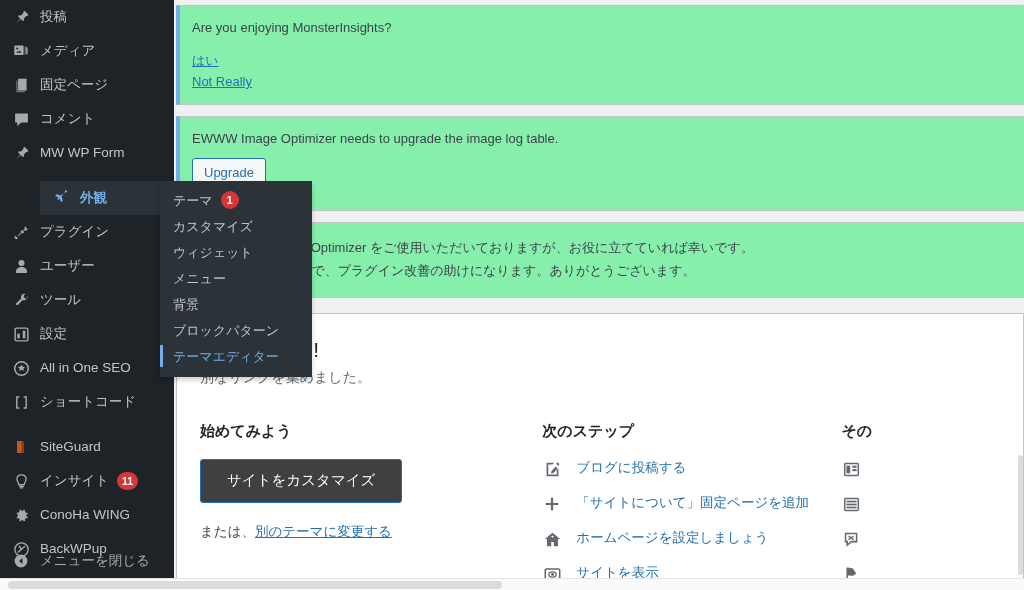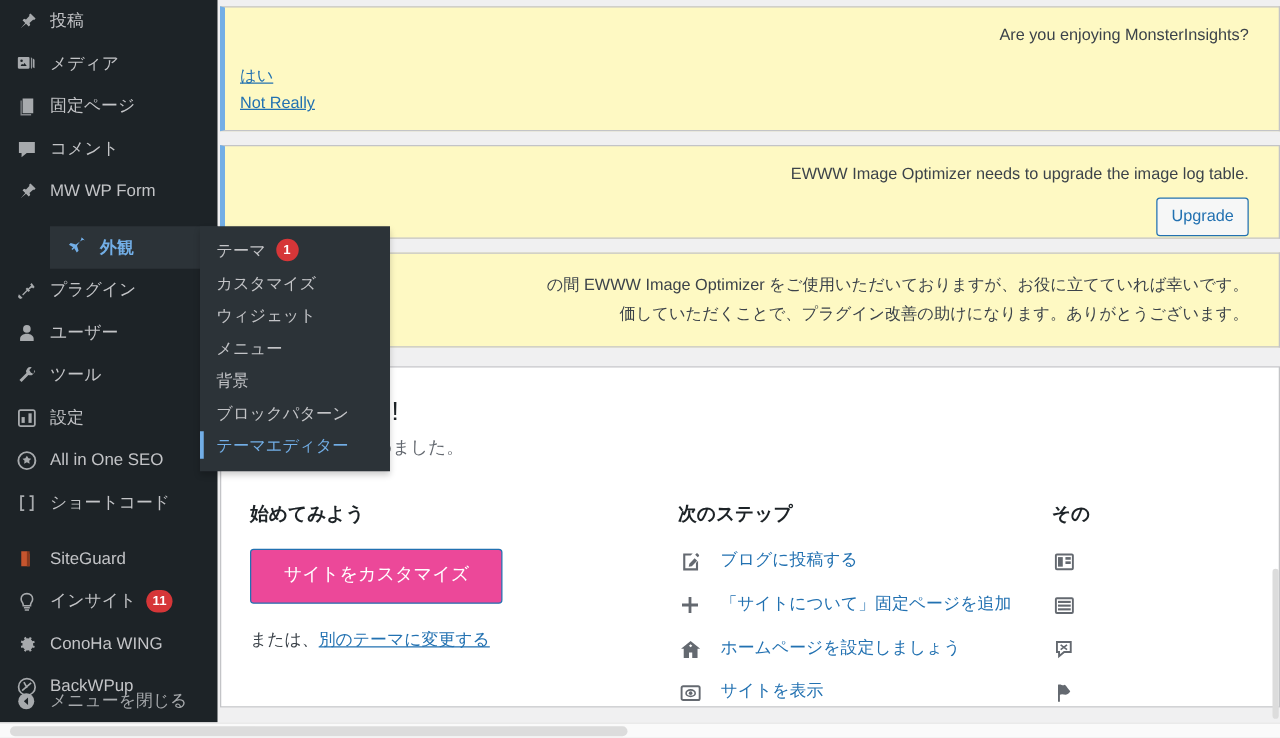--- a/index.html
+++ b/index.html
@@ -100,28 +100,27 @@
   .content {
     position: absolute;
     left: 160px; top: 0;
     width: 864px; height: 578px;
     background: #f0f0f1;
     overflow: hidden;
   }
   .notice {
     position: relative;
     margin: 5px 0 0 16px;
-    background: #fef9c3;
+    background: #86efac;
     border: 1px solid #c3c4c7;
     border-left: 4px solid #72aee6;
     padding: 12px 24px 12px 12px;
     font-size: 13px;
     color: #3c434a;
     line-height: 1.5;
-    text-align: right;
   }
   .notice p { margin: 0; }
   .notice .lnk {
     display: block;
     color: #2271b1;
     text-decoration: underline;
     font-size: 13px;
     margin-top: 2px;
     cursor: pointer;
     width: fit-content;
@@ -168,21 +167,21 @@
   .col { padding-right: 20px; }
   .col-a { width: 430px; }
   .col-b { width: 375px; }
   .col-c { width: 200px; }
   .col h3 {
     font-size: 15px; font-weight: 700;
     color: #1d2327; margin: 4px 0 18px 0;
   }
   .btn-primary {
     display: inline-block;
-    background: #ec4899;
+    background: #404040;
     color: #fff;
     border: 1px solid #2271b1;
     border-radius: 3px;
     padding: 12px 26px;
     font-size: 14.5px;
     font-weight: 400;
     line-height: 1.2;
     cursor: pointer;
   }
   .or-line {
@@ -242,21 +241,21 @@
 <div id="root">
 
   <div class="content">
 
     <div class="notice" style="height:100px;">
       <p>Are you enjoying MonsterInsights?</p>
       <span class="lnk first">はい</span>
       <span class="lnk">Not Really</span>
     </div>
 
-    <div class="notice" style="height:75px; margin-top:11px;">
+    <div class="notice" style="height:95px; margin-top:11px;">
       <p>EWWW Image Optimizer needs to upgrade the image log table.</p>
       <span class="btn-secondary">Upgrade</span>
     </div>
 
     <div class="notice notice-jp" style="height:76px; margin-top:11px; padding-top:14px;">
       <p>の間 EWWW Image Optimizer をご使用いただいておりますが、お役に立てていれば幸いです。</p>
       <p>価していただくことで、プラグイン改善の助けになります。ありがとうございます。</p>
     </div>
 
     <div class="welcome">

